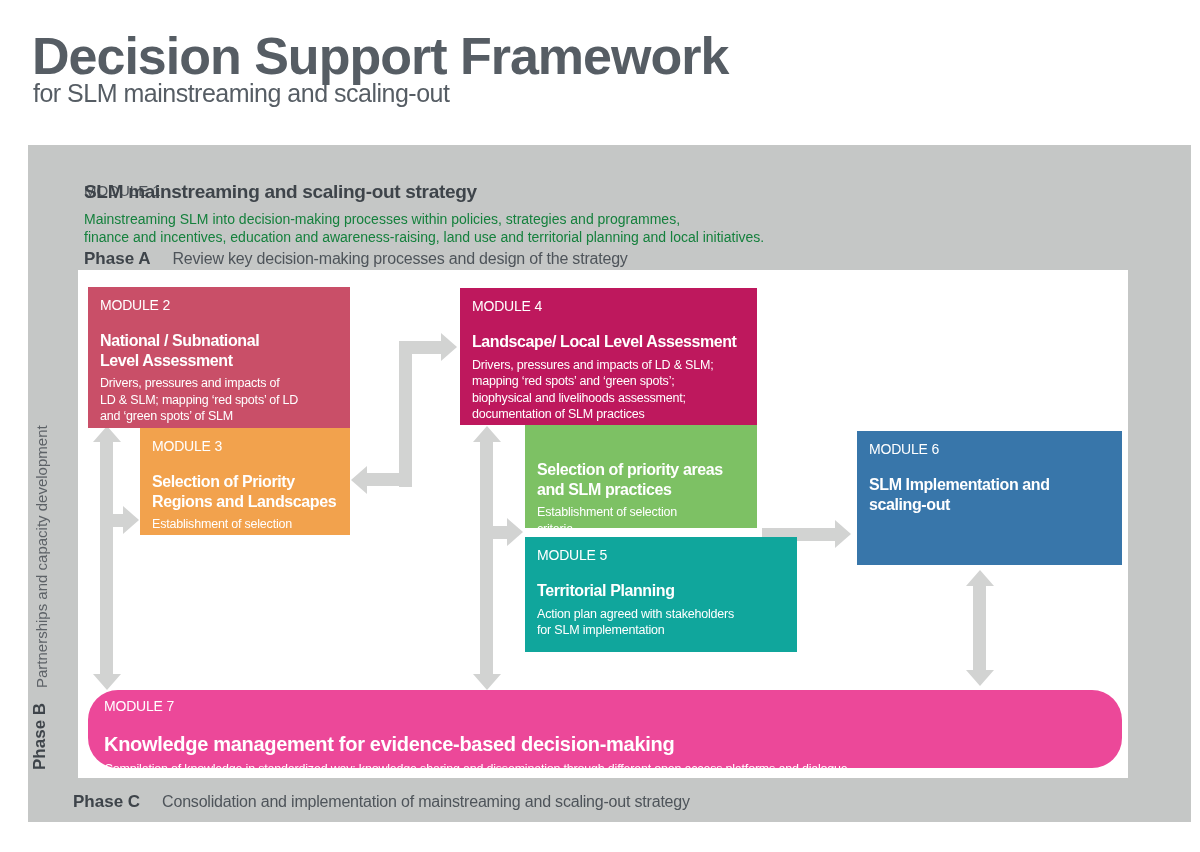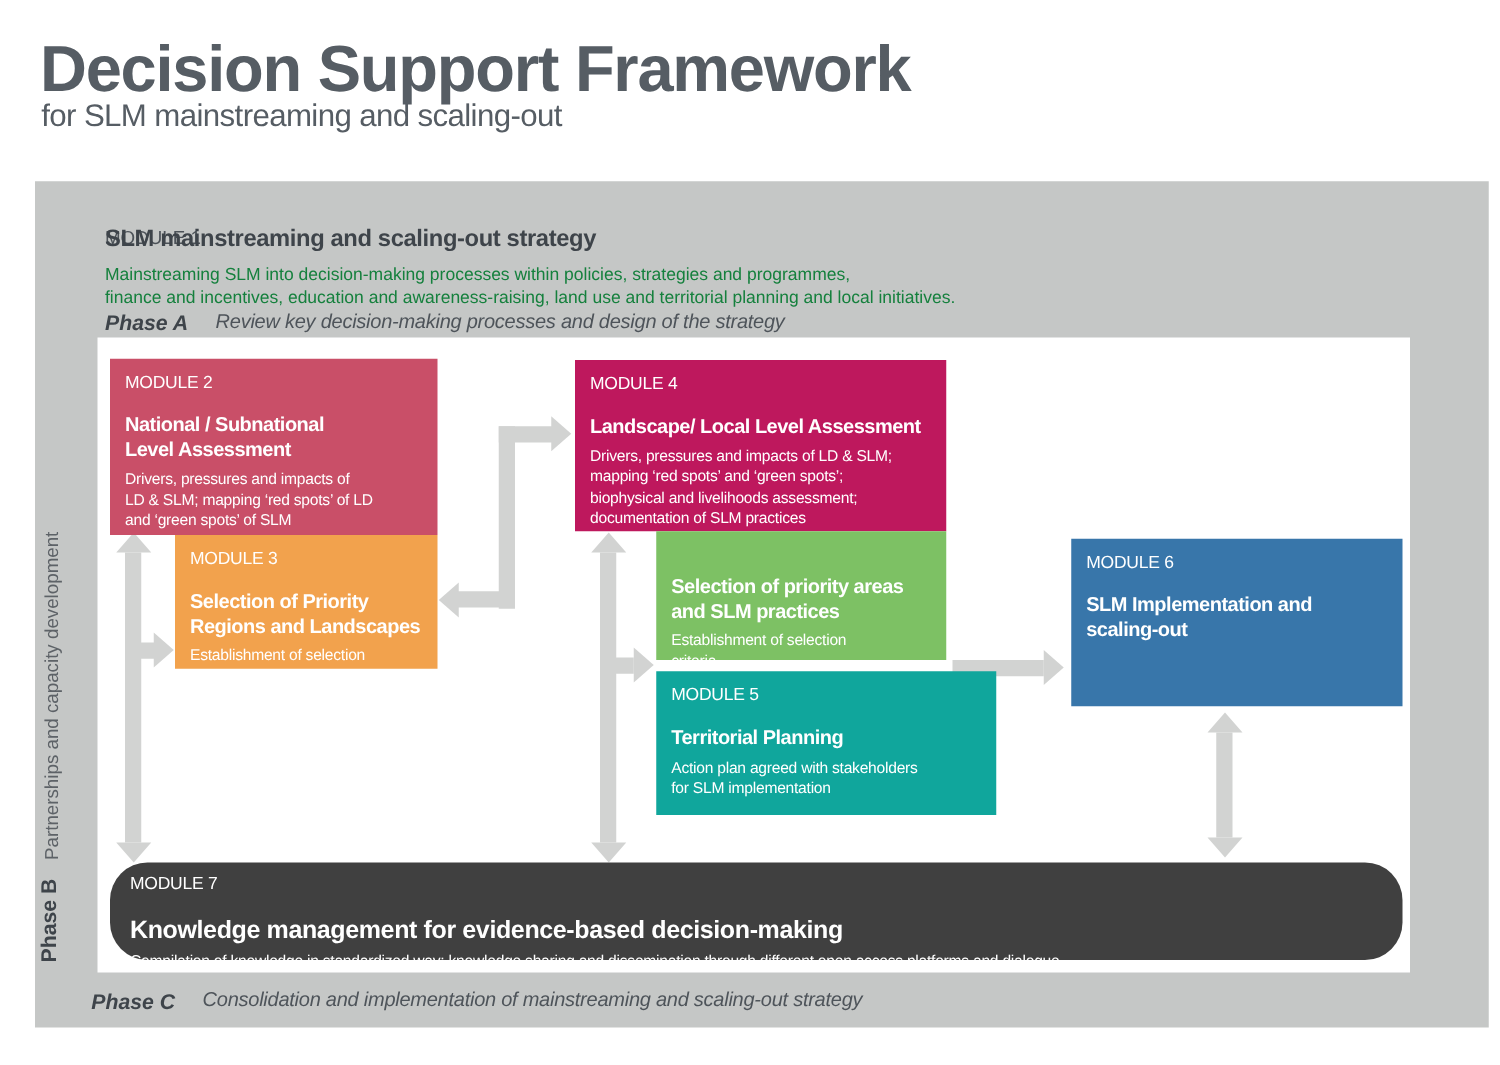--- a/index.html
+++ b/index.html
@@ -12,41 +12,41 @@
   .subtitle{position:absolute;left:33px;top:79px;font-size:25px;font-weight:normal;color:#565d64;letter-spacing:-0.5px;}
 
   
   .gray-panel{position:absolute;left:28px;top:145px;width:1163px;height:677px;background:#c5c7c6;}
   .white-panel{position:absolute;left:78px;top:270px;width:1050px;height:508px;background:#ffffff;}
 
   
   .m1-label{position:absolute;left:84px;top:161px;font-size:15px;color:#4c5258;margin-top:21px;}
   .m1-title{position:absolute;left:84px;top:181px;font-size:19px;font-weight:bold;color:#3e444a;letter-spacing:-0.3px;}
   .m1-desc{position:absolute;left:84px;top:210px;font-size:14px;line-height:1.32;color:#15803d;}
-  .phase-row{position:absolute;display:flex;align-items:flex-start;font-style:italic;}
+  .phase-row{position:absolute;display:flex;align-items:center;}
   .phase-label{font-size:17px;font-weight:bold;color:#3e444a;margin-right:22px;white-space:nowrap;}
   .phase-text{font-size:16px;color:#4e545a;letter-spacing:-0.2px;white-space:nowrap;}
 
   
   .vtext{position:absolute;writing-mode:vertical-rl;transform:rotate(180deg);}
   .vlabel{left:33px;top:403px;height:285px;width:26px;font-size:15px;color:#5d6267;}
   .vphase{left:30px;top:698px;height:72px;width:30px;font-size:17px;font-weight:bold;color:#3e444a;}
 
   
   .box{position:absolute;color:#ffffff;padding:10px 12px;box-sizing:border-box;}
   .box-label{font-size:14px;letter-spacing:-0.2px;}
   .box-title{font-size:16px;font-weight:bold;letter-spacing:-0.4px;line-height:1.22;margin-top:18px;}
   .box-desc{font-size:12.5px;letter-spacing:-0.2px;line-height:1.32;margin-top:5px;}
   .m2{left:88px;top:287px;width:262px;height:141px;background:#c94f68;}
   .m3{left:140px;top:428px;width:210px;height:107px;background:#f2a24d;}
   .m4{left:460px;top:288px;width:297px;height:137px;background:#be185d;}
   .m4sel{left:525px;top:425px;width:232px;height:103px;background:#7dc164;padding-top:17px;}
   .m5{left:525px;top:537px;width:272px;height:115px;background:#10a69c;}
   .m6{left:857px;top:431px;width:265px;height:134px;background:#3876aa;}
-  .m7{left:88px;top:690px;width:1034px;height:78px;background:#404040;padding:8px 16px;border-radius:30px;}
+  .m7{left:88px;top:690px;width:1034px;height:78px;background:#ec4899;padding:8px 16px;border-radius:30px;}
   .m7 .box-title{font-size:20px;letter-spacing:-0.3px;}
 
   
   .sh{position:absolute;background:#d2d3d2;}
   .ah{position:absolute;width:0;height:0;}
   .ah.up{border-left:14px solid transparent;border-right:14px solid transparent;border-bottom:16px solid #d2d3d2;}
   .ah.down{border-left:14px solid transparent;border-right:14px solid transparent;border-top:16px solid #d2d3d2;}
   .ah.left{border-top:14px solid transparent;border-bottom:14px solid transparent;border-right:16px solid #d2d3d2;}
   .ah.right{border-top:14px solid transparent;border-bottom:14px solid transparent;border-left:16px solid #d2d3d2;}
 </style>

